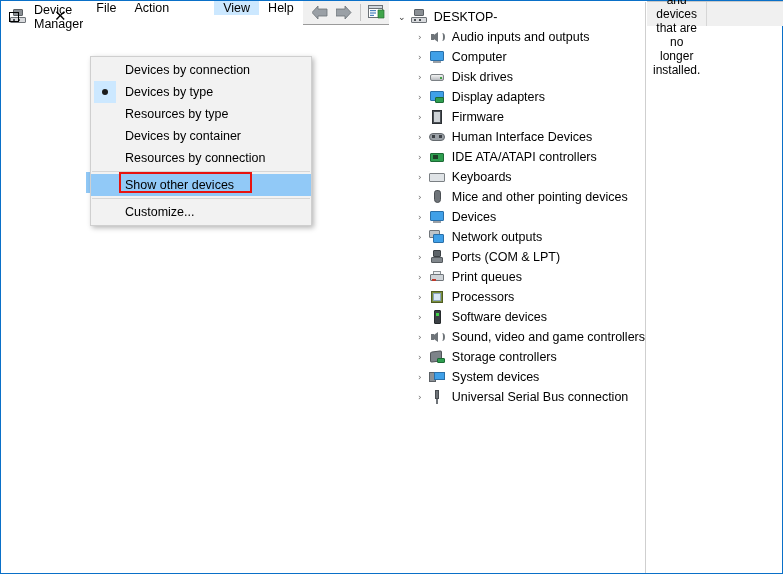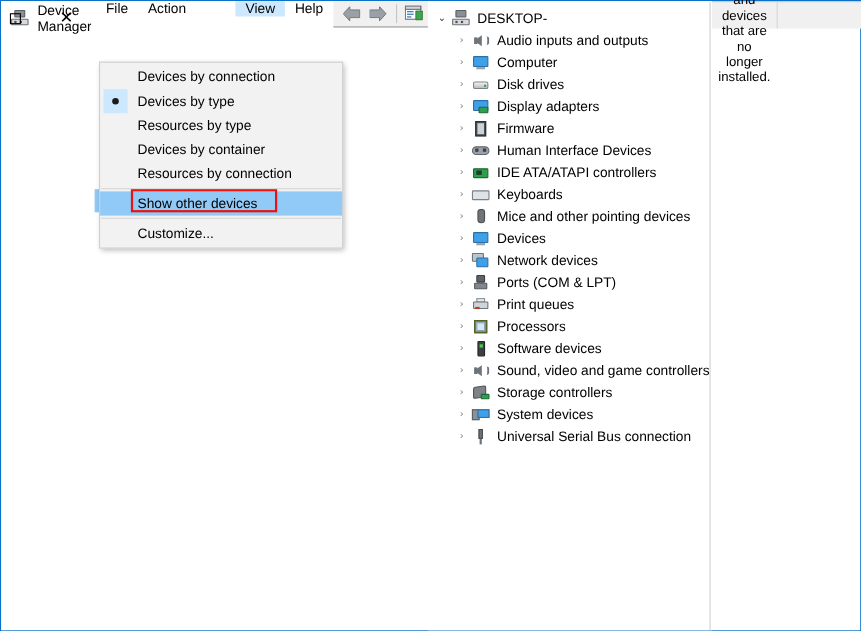--- a/index.html
+++ b/index.html
@@ -346,21 +346,21 @@
           </span>
         <span class="tlabel">Devices</span>
       </div>
 
       <div class="trow" style="padding-left:22px;">
         <span class="chev">›</span>
         <span class="ticon">
             <span class="i-net"></span>
             <span class="i-net2"></span>
           </span>
-        <span class="tlabel">Network devices</span>
+        <span class="tlabel">Network outputs</span>
       </div>
 
       <div class="trow" style="padding-left:22px;">
         <span class="chev">›</span>
         <span class="ticon">
             <span class="i-port"></span>
             <span class="i-port2"></span>
           </span>
         <span class="tlabel">Ports (COM &amp; LPT)</span>
       </div>

